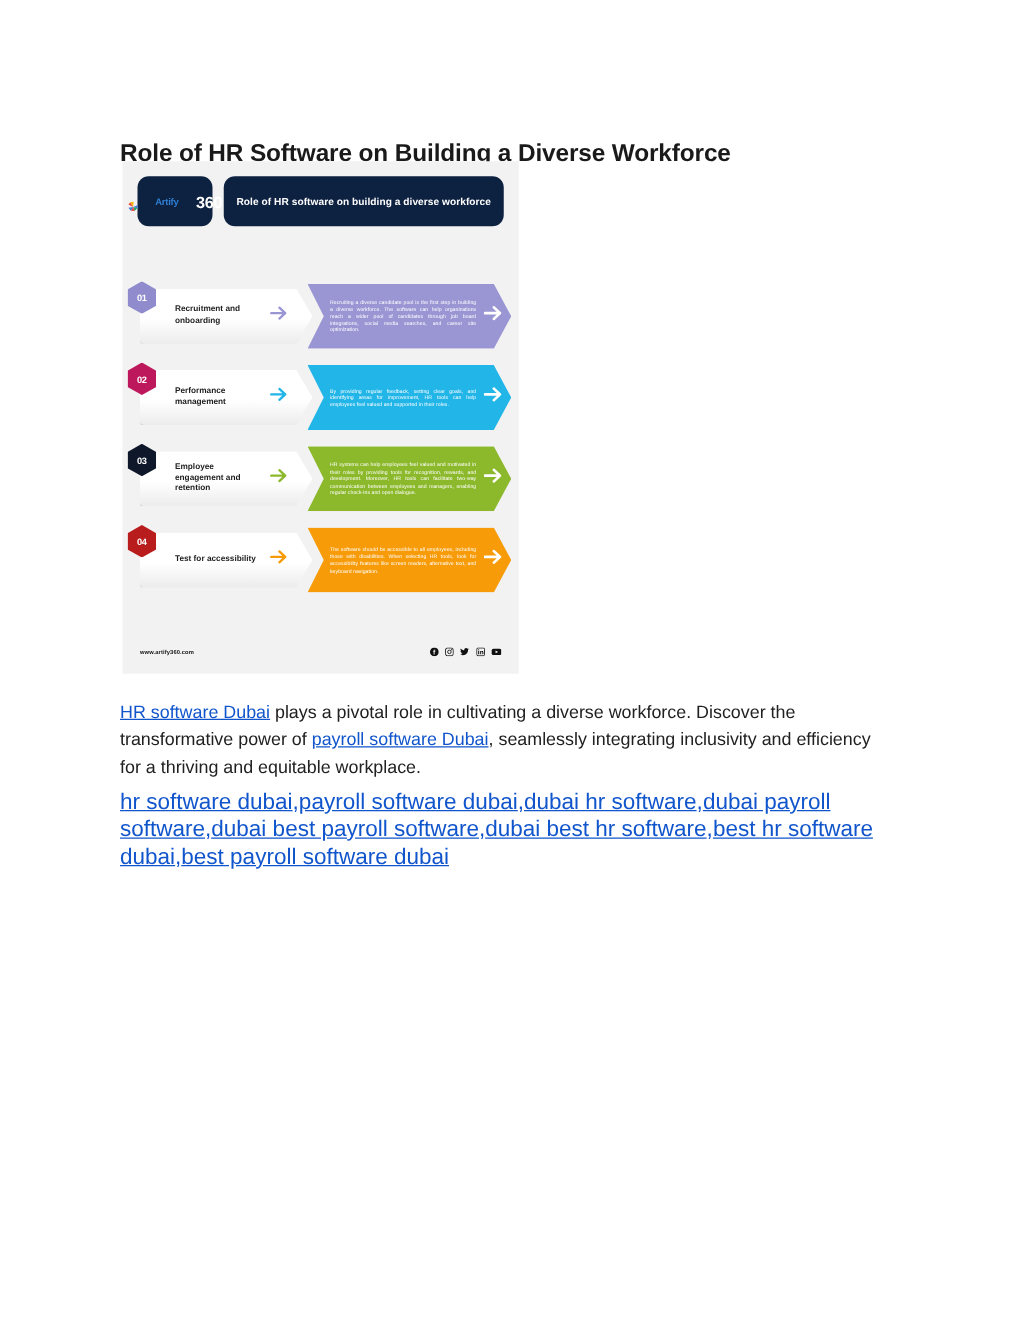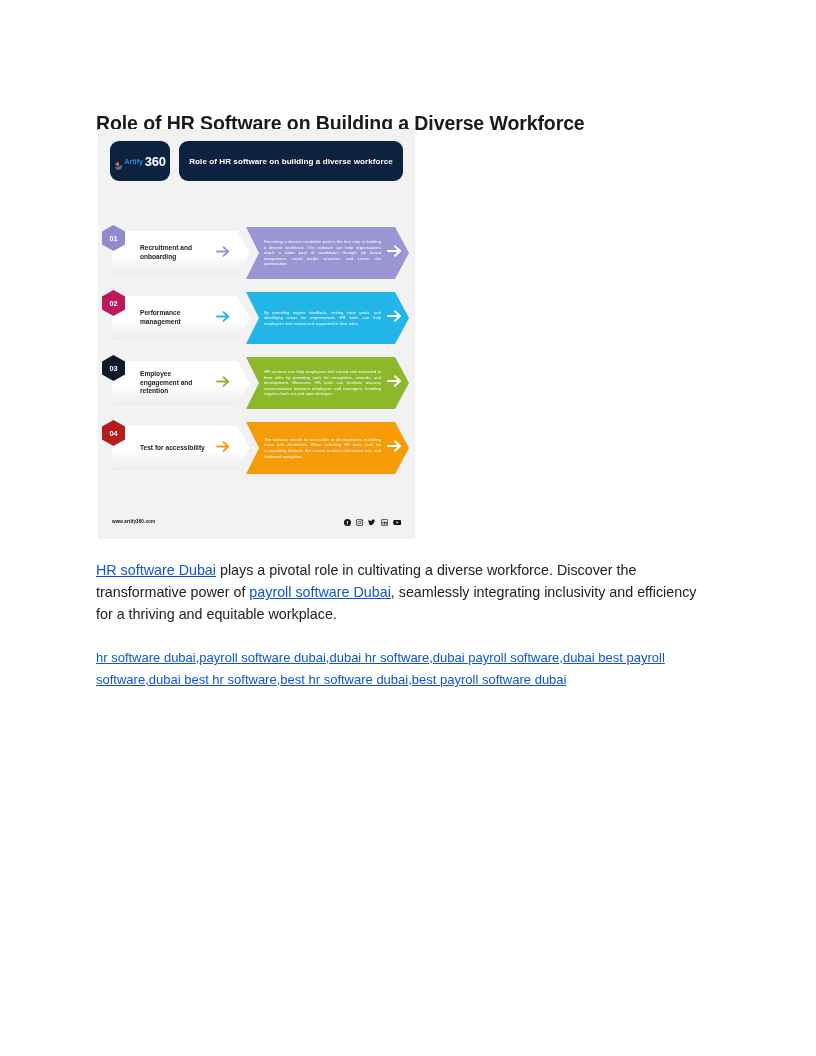--- a/index.html
+++ b/index.html
@@ -55,21 +55,21 @@
     width: 60px; height: 40px;
     background: #0d2140;
     border-radius: 9px;
     display: flex;
     align-items: center;
     justify-content: center;
   }
   .logo-wrap {
     display: flex;
     align-items: center;
-    gap: 1px;
+    gap: 13px;
   }
   .logo-mark { width: 9px; height: 9px; position: relative; display:block; }
   .logo-text {
     font-size: 7.6px;
     font-weight: bold;
     color: #2f7fd4;
     letter-spacing: -0.2px;
     line-height: 9px;
   }
   .logo-360 {
@@ -228,23 +228,23 @@
   .body-para a, .tag-list a {
     color: #1155cc;
     text-decoration: underline;
     margin-top: 10px;
   }
 
   
   .tag-list {
     position: absolute;
     left: 96px;
-    top: 634px;
+    top: 612px;
     width: 620px;
-    font-size: 13px;
+    font-size: 18px;
     line-height: 22px;
     color: #1155cc;
   }
   .tag-sep { color: #1155cc; text-decoration: underline; }
 </style>
 </head>
 <body>
 
 <div class="page">
 

